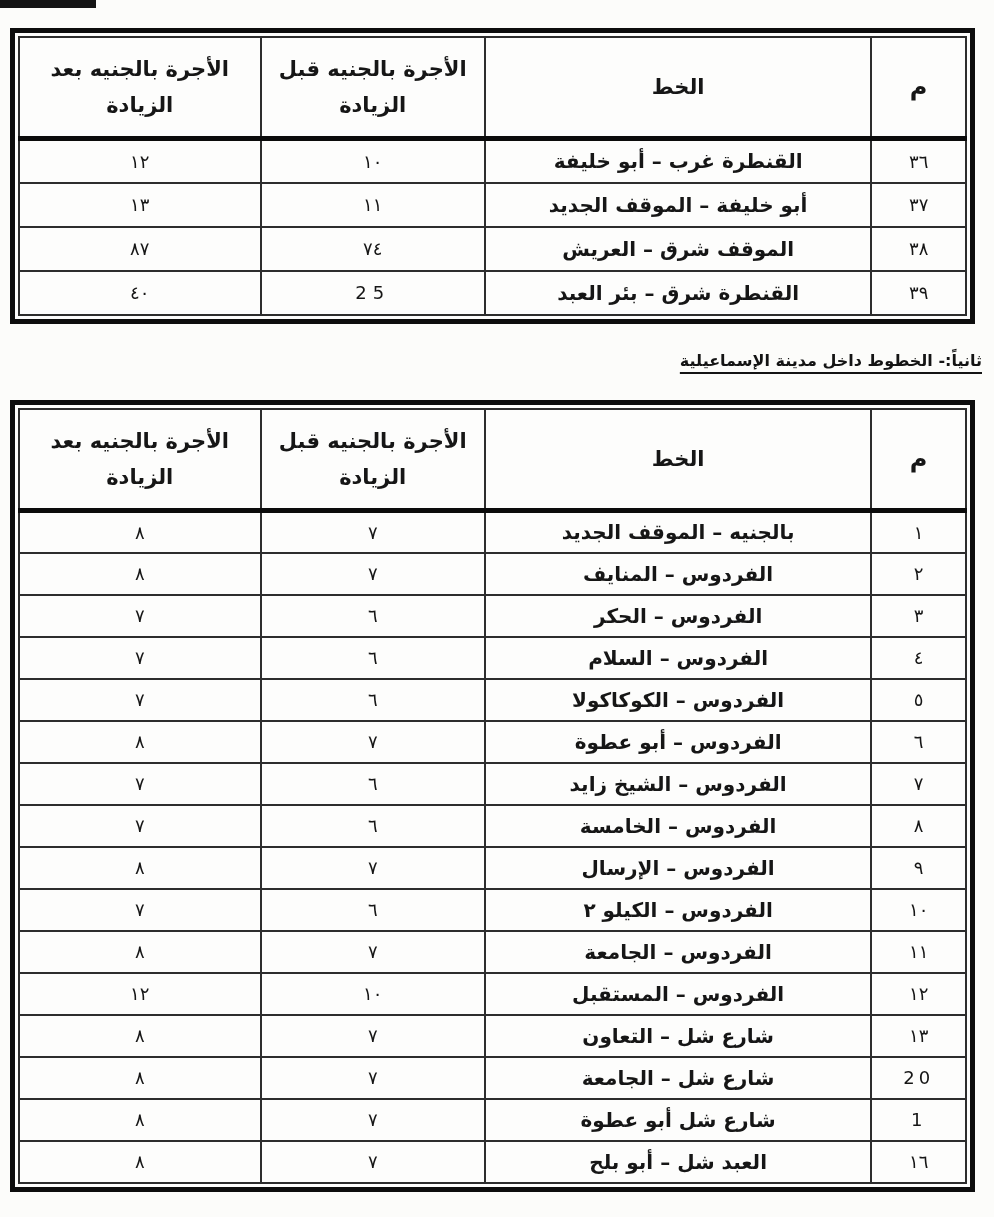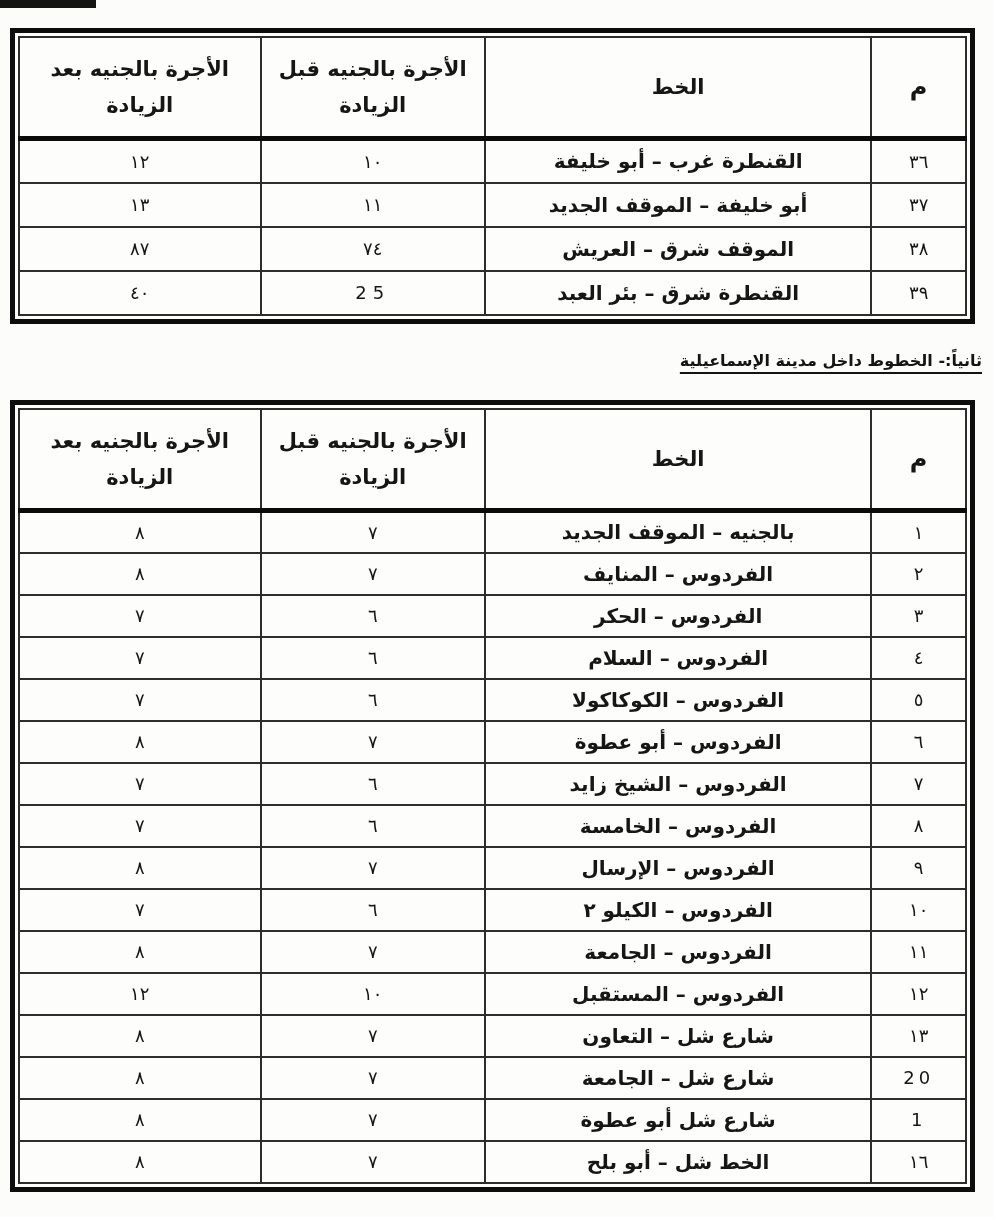--- a/index.html
+++ b/index.html
@@ -286,21 +286,21 @@
 
           <tr>
             <td class="serial">1</td>
             <td class="route">شارع شل أبو عطوة</td>
             <td class="num">٧</td>
             <td class="num">٨</td>
           </tr>
 
           <tr>
             <td class="serial">١٦</td>
-            <td class="route">الخط شل – أبو بلح</td>
+            <td class="route">العبد شل – أبو بلح</td>
             <td class="num">٧</td>
             <td class="num">٨</td>
           </tr>
         </tbody>
     </table>
   </div>
 
 </div>
 
 </body></html>

